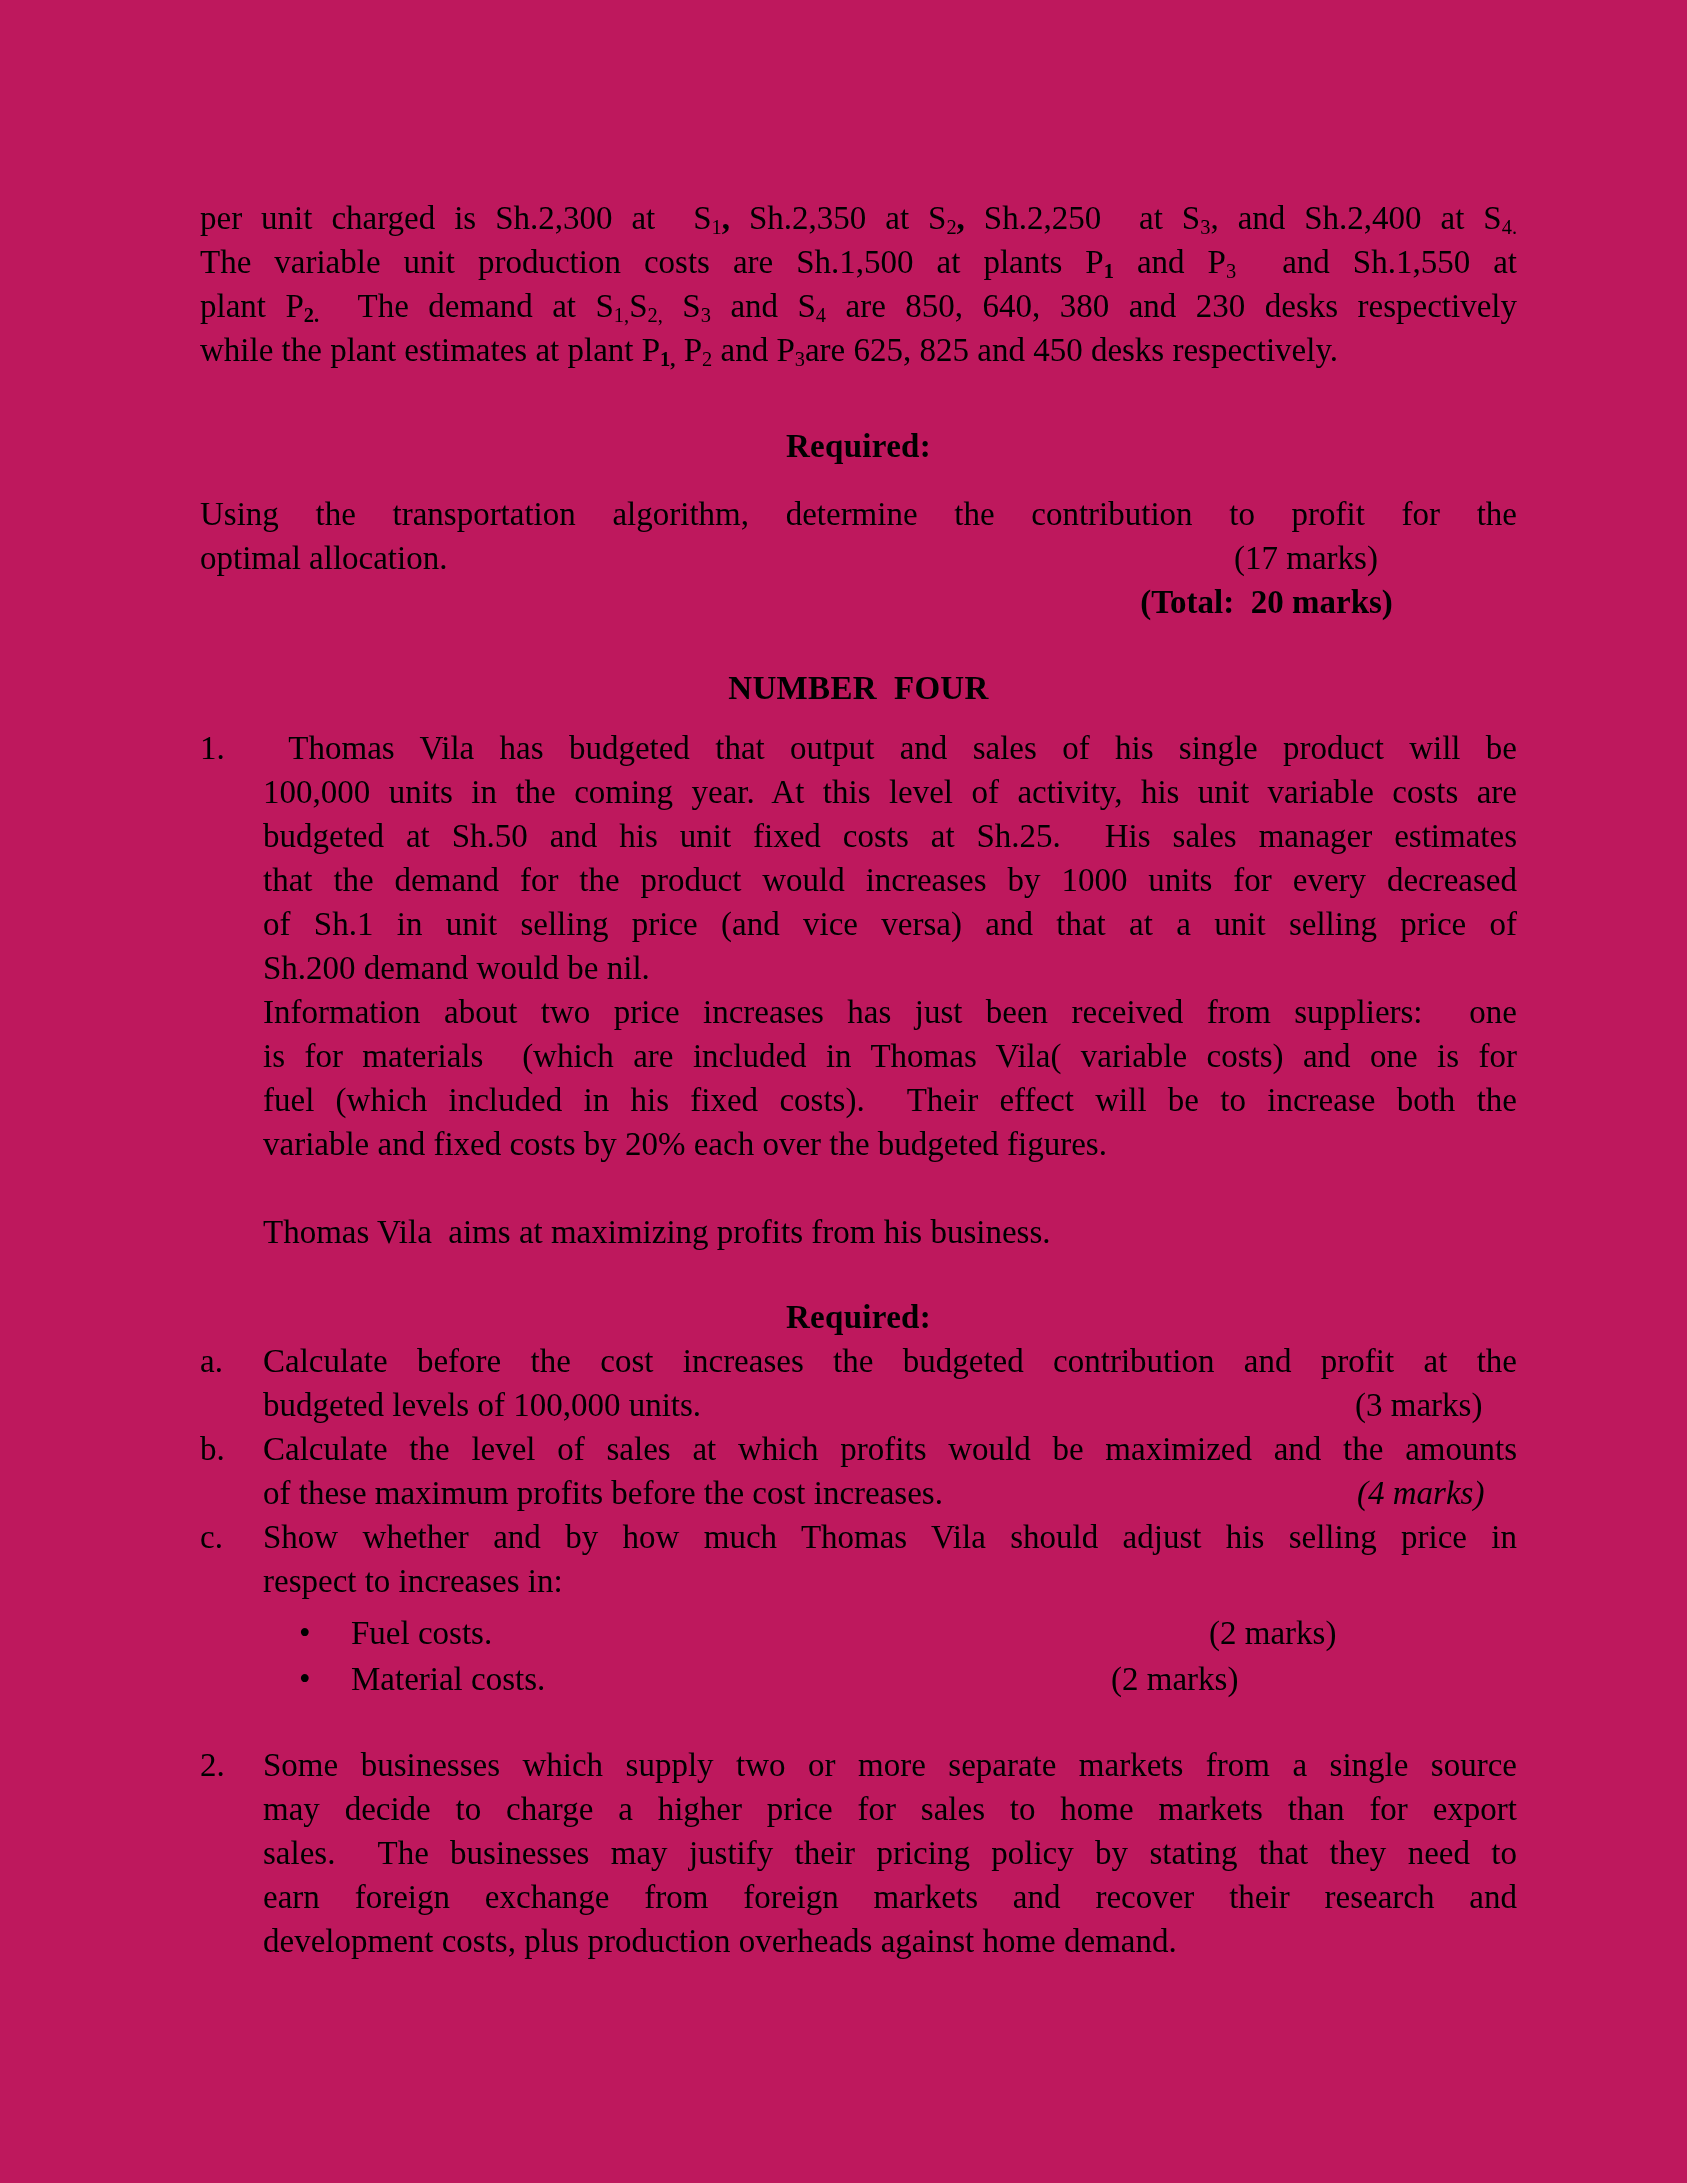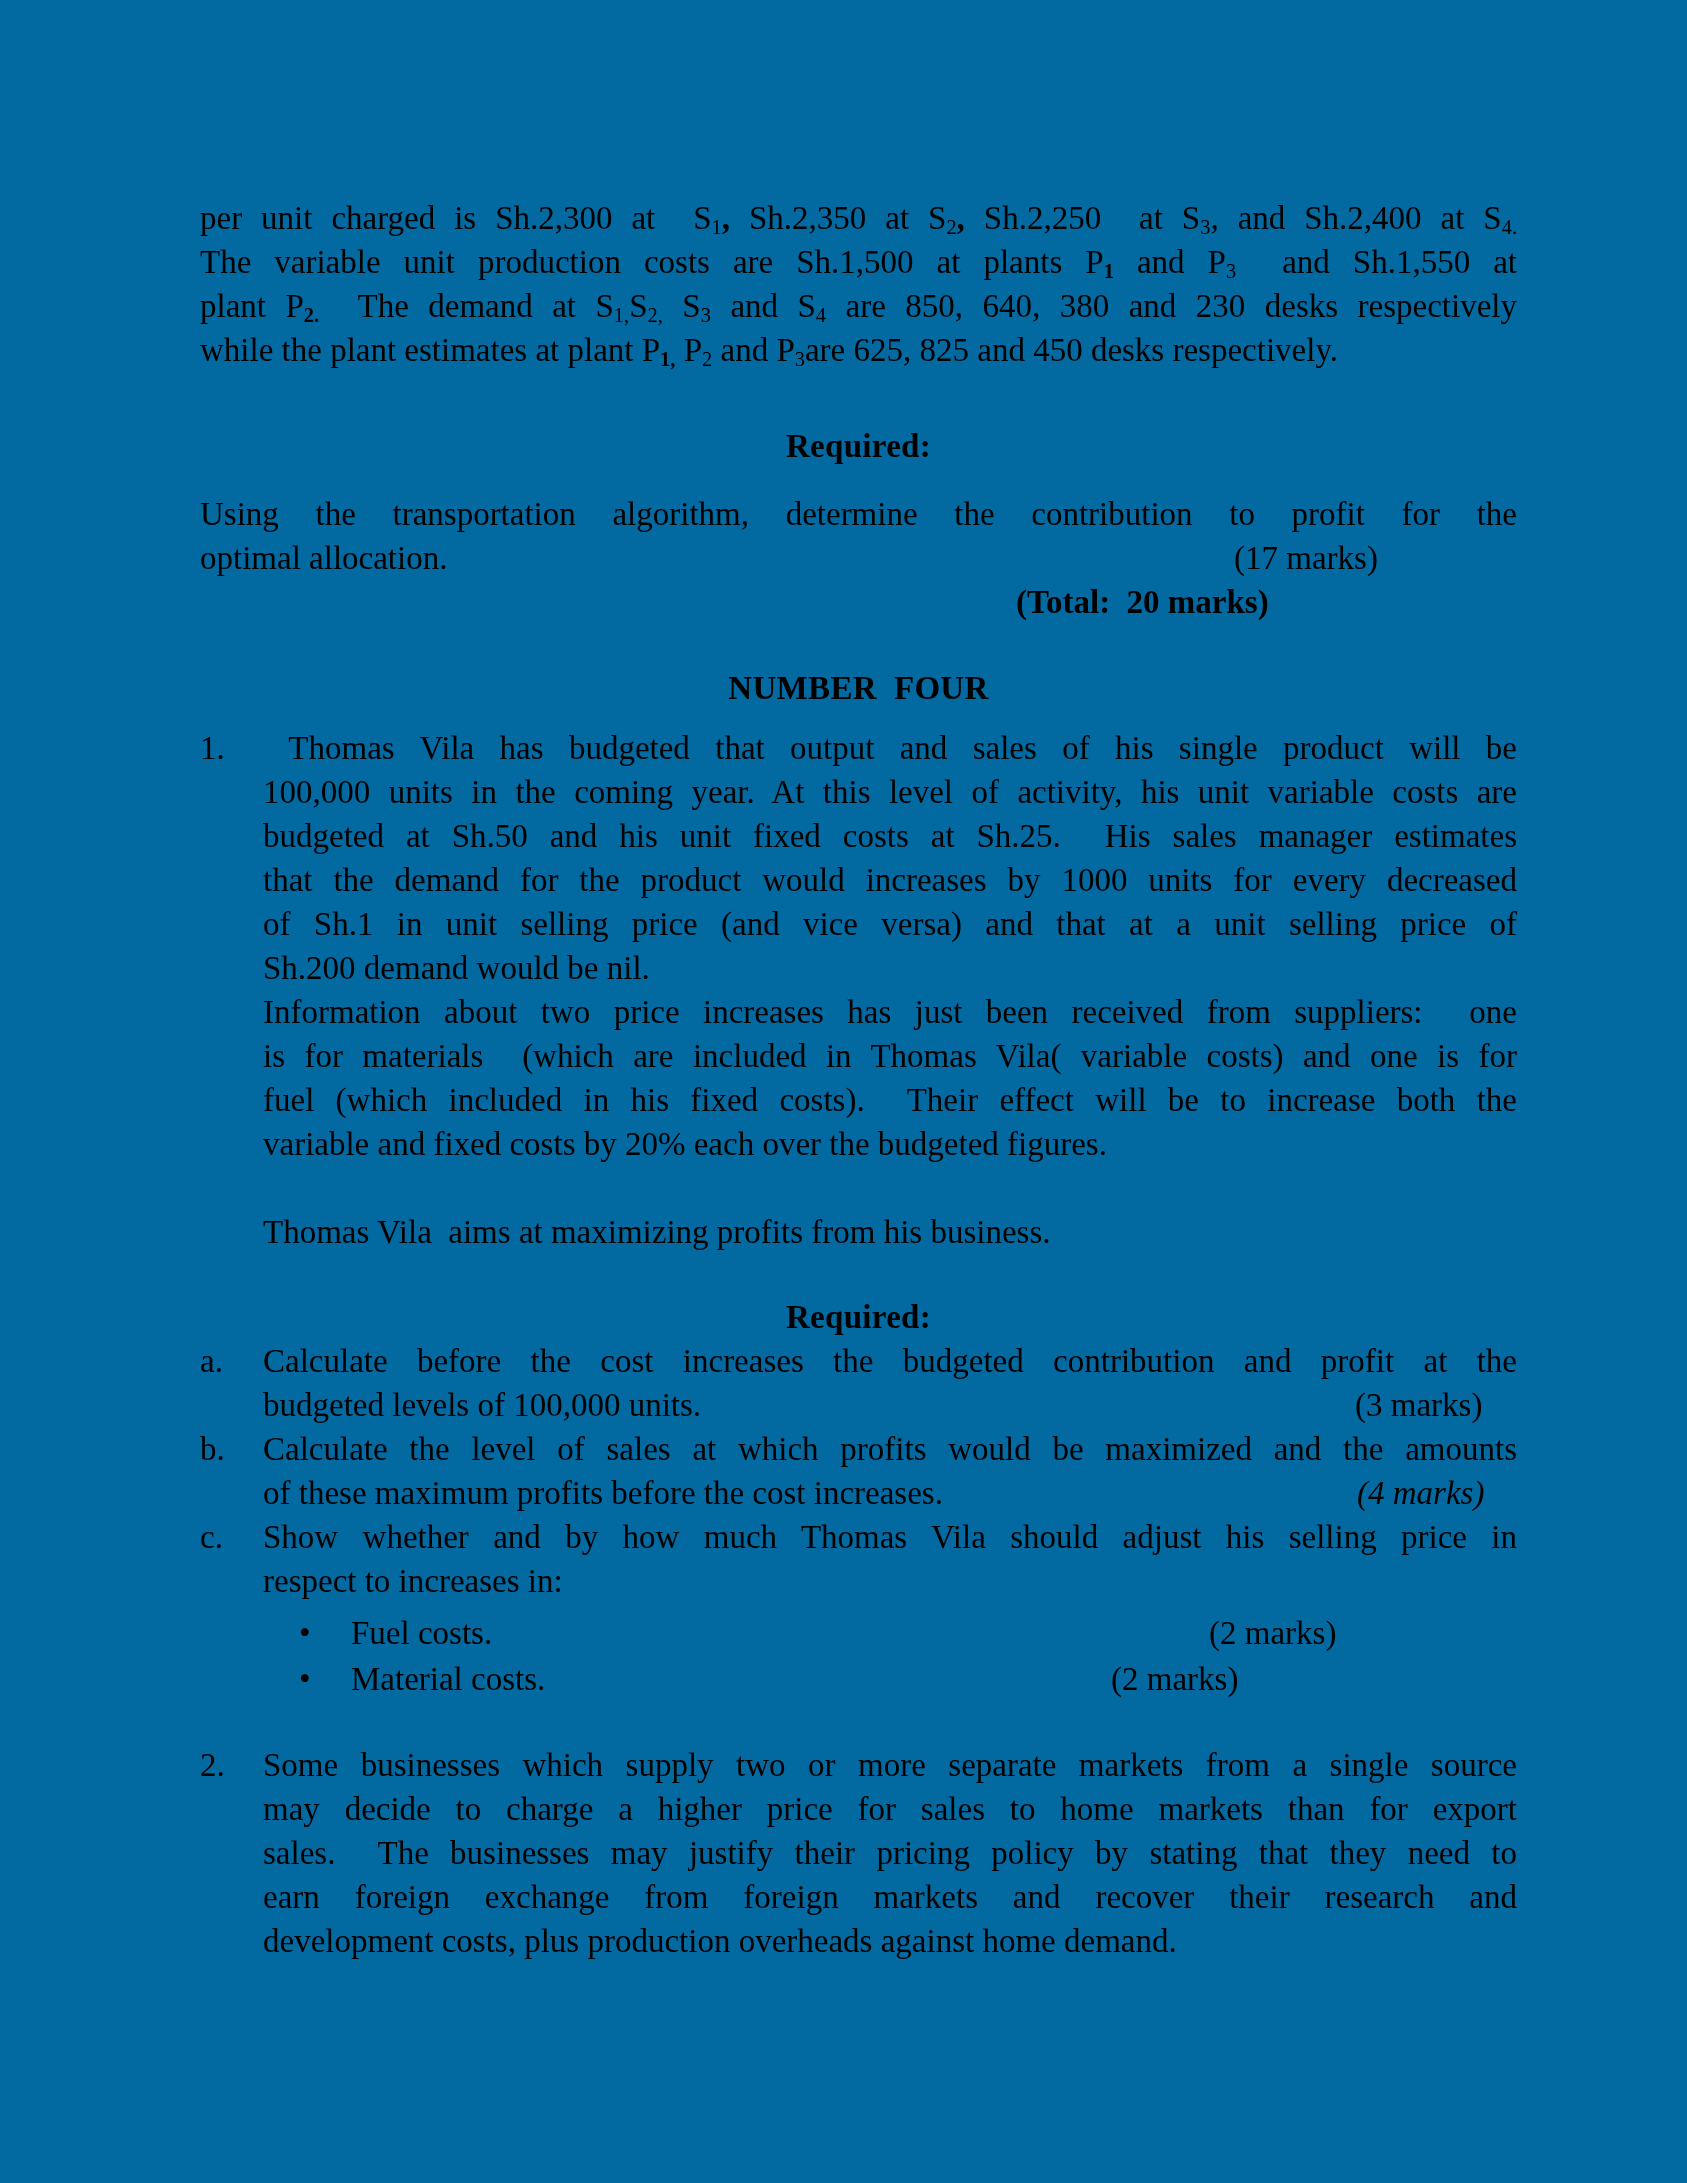--- a/index.html
+++ b/index.html
@@ -1,20 +1,20 @@
 <!DOCTYPE html>
 <html style="font-size:10.6px"><head>
 <meta charset="utf-8">
 <style>
   html, body { margin: 0; padding: 0; background: #e8e8e8; }
   .page {
     position: relative;
     width: 1687px;
     height: 2183px;
-    background: #0369a1;
+    background: #be185d;
     margin: 0 auto;
     overflow: hidden;
   }
   .content {
     position: absolute;
     left: 200px;
     top: 196px;
     width: 1317px;
     font-family: "Liberation Serif", "DejaVu Serif", serif;
     font-size: 33px;
@@ -62,21 +62,21 @@
       <div class="para">
         <div class="line j"><span>per unit charged is Sh.2,300 at  S</span><span class="sub">1</span><span class="bold">,</span><span> Sh.2,350 at S</span><span class="sub">2</span><span class="bold">,</span><span> Sh.2,250  at S</span><span class="sub">3</span><span>, and Sh.2,400 at S</span><span class="sub">4.</span></div>
         <div class="line j"><span>The variable unit production costs are Sh.1,500 at plants P</span><span class="sub bold">1</span><span> and P</span><span class="sub">3</span><span>  and Sh.1,550 at</span></div>
         <div class="line j"><span>plant P</span><span class="sub bold">2.</span><span>  The demand at S</span><span class="sub">1,</span><span>S</span><span class="sub">2,</span><span> S</span><span class="sub">3</span><span> and S</span><span class="sub">4</span><span> are 850, 640, 380 and 230 desks respectively</span></div>
         <div class="line"><span>while the plant estimates at plant P</span><span class="sub bold">1,</span><span> P</span><span class="sub">2</span><span> and P</span><span class="sub">3</span><span>are 625, 825 and 450 desks respectively.</span></div>
       </div>
       <div class="line heading" style="margin-top: 52px;">Required:</div>
       <div class="para" style="margin-top: 24px;">
         <div class="line j"><span>Using the transportation algorithm, determine the contribution to profit for the</span></div>
         <div class="line"><span>optimal allocation.</span><span class="marks" style="left: 1034px;">(17 marks)</span></div>
-        <div class="line" style="padding-left: 816px;"><span class="bold">(Total:  20 marks)</span></div>
+        <div class="line" style="padding-left: 816px; text-align: center;"><span class="bold">(Total:  20 marks)</span></div>
       </div>
       <div class="line heading" style="margin-top: 42px;">NUMBER  FOUR</div>
       <div class="li" style="margin-top: 16px;">
         <span class="marker">1.</span>
         <div class="li-text">
           <div class="line j"><span> Thomas Vila has budgeted that output and sales of his single product will be</span></div>
           <div class="line j"><span>100,000 units in the coming year. At this level of activity, his unit variable costs are</span></div>
           <div class="line j"><span>budgeted at Sh.50 and his unit fixed costs at Sh.25.  His sales manager estimates</span></div>
           <div class="line j"><span>that the demand for the product would increases by 1000 units for every decreased</span></div>
           <div class="line j"><span>of Sh.1 in unit selling price (and vice versa) and that at a unit selling price of</span></div>

